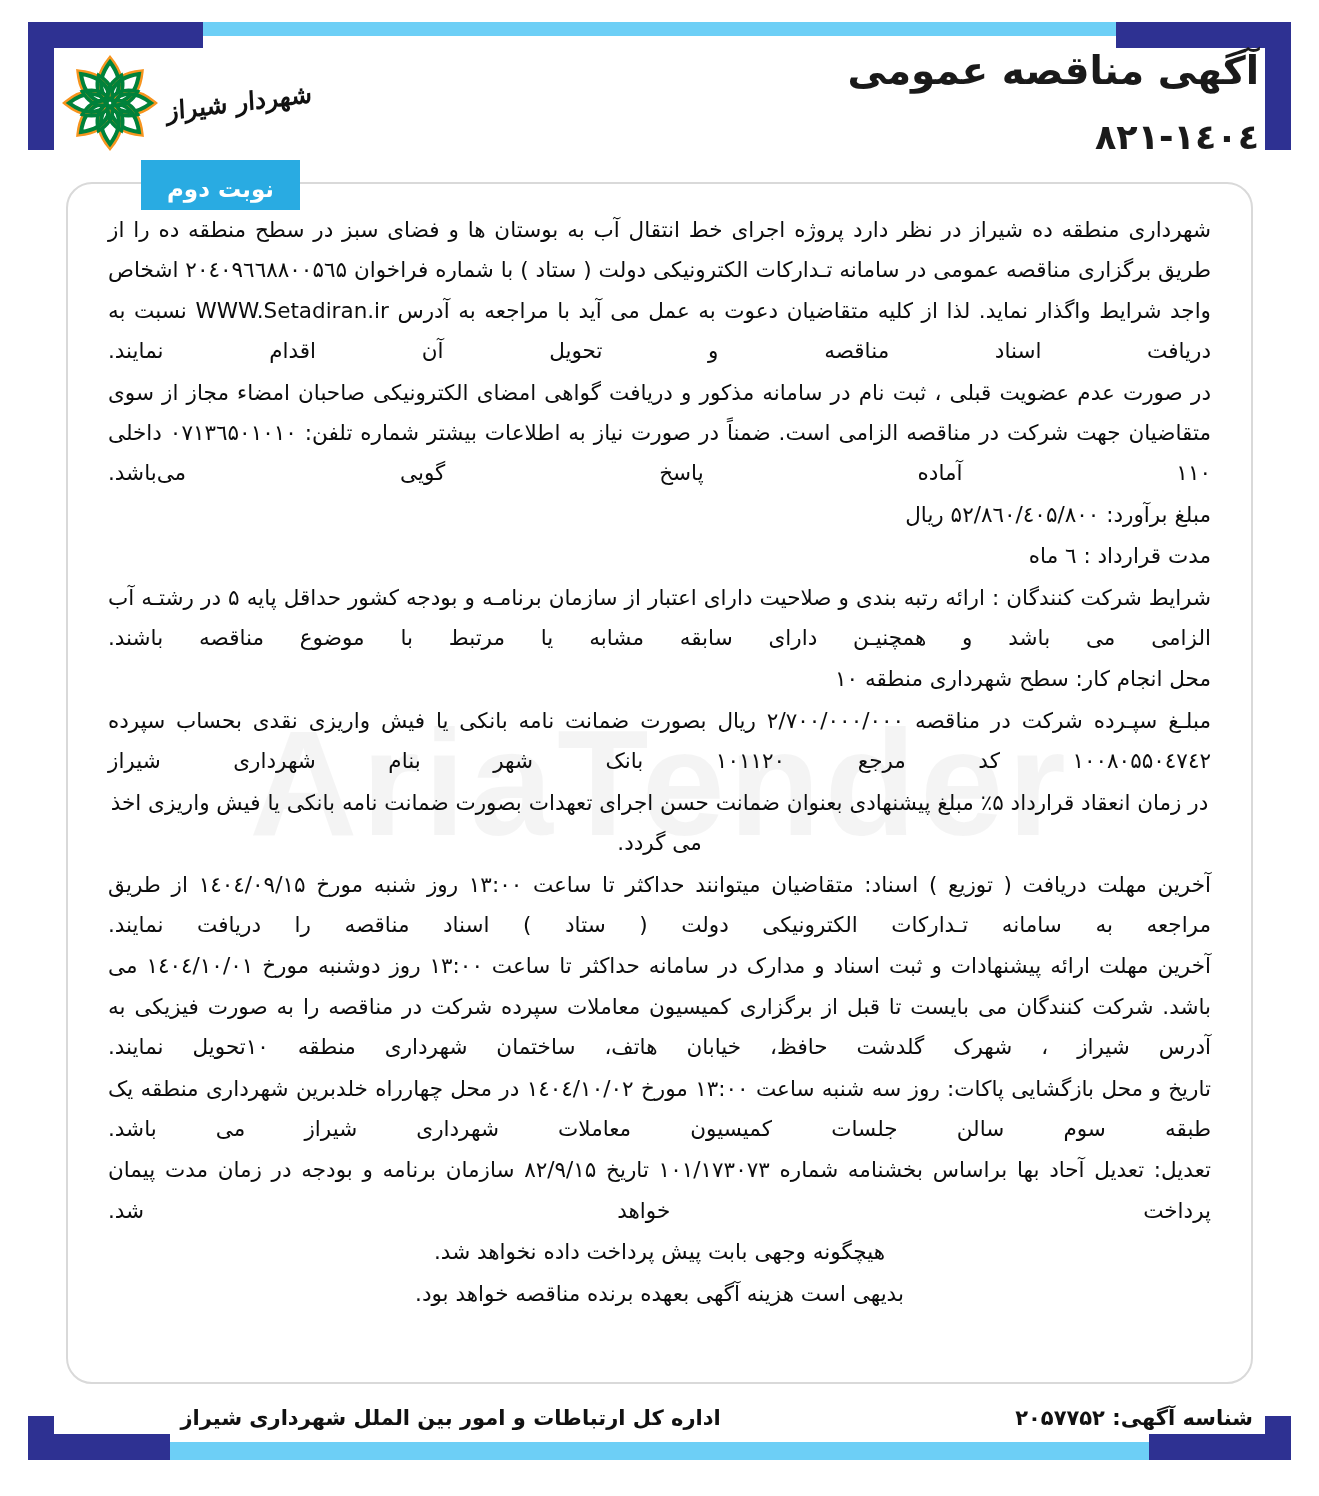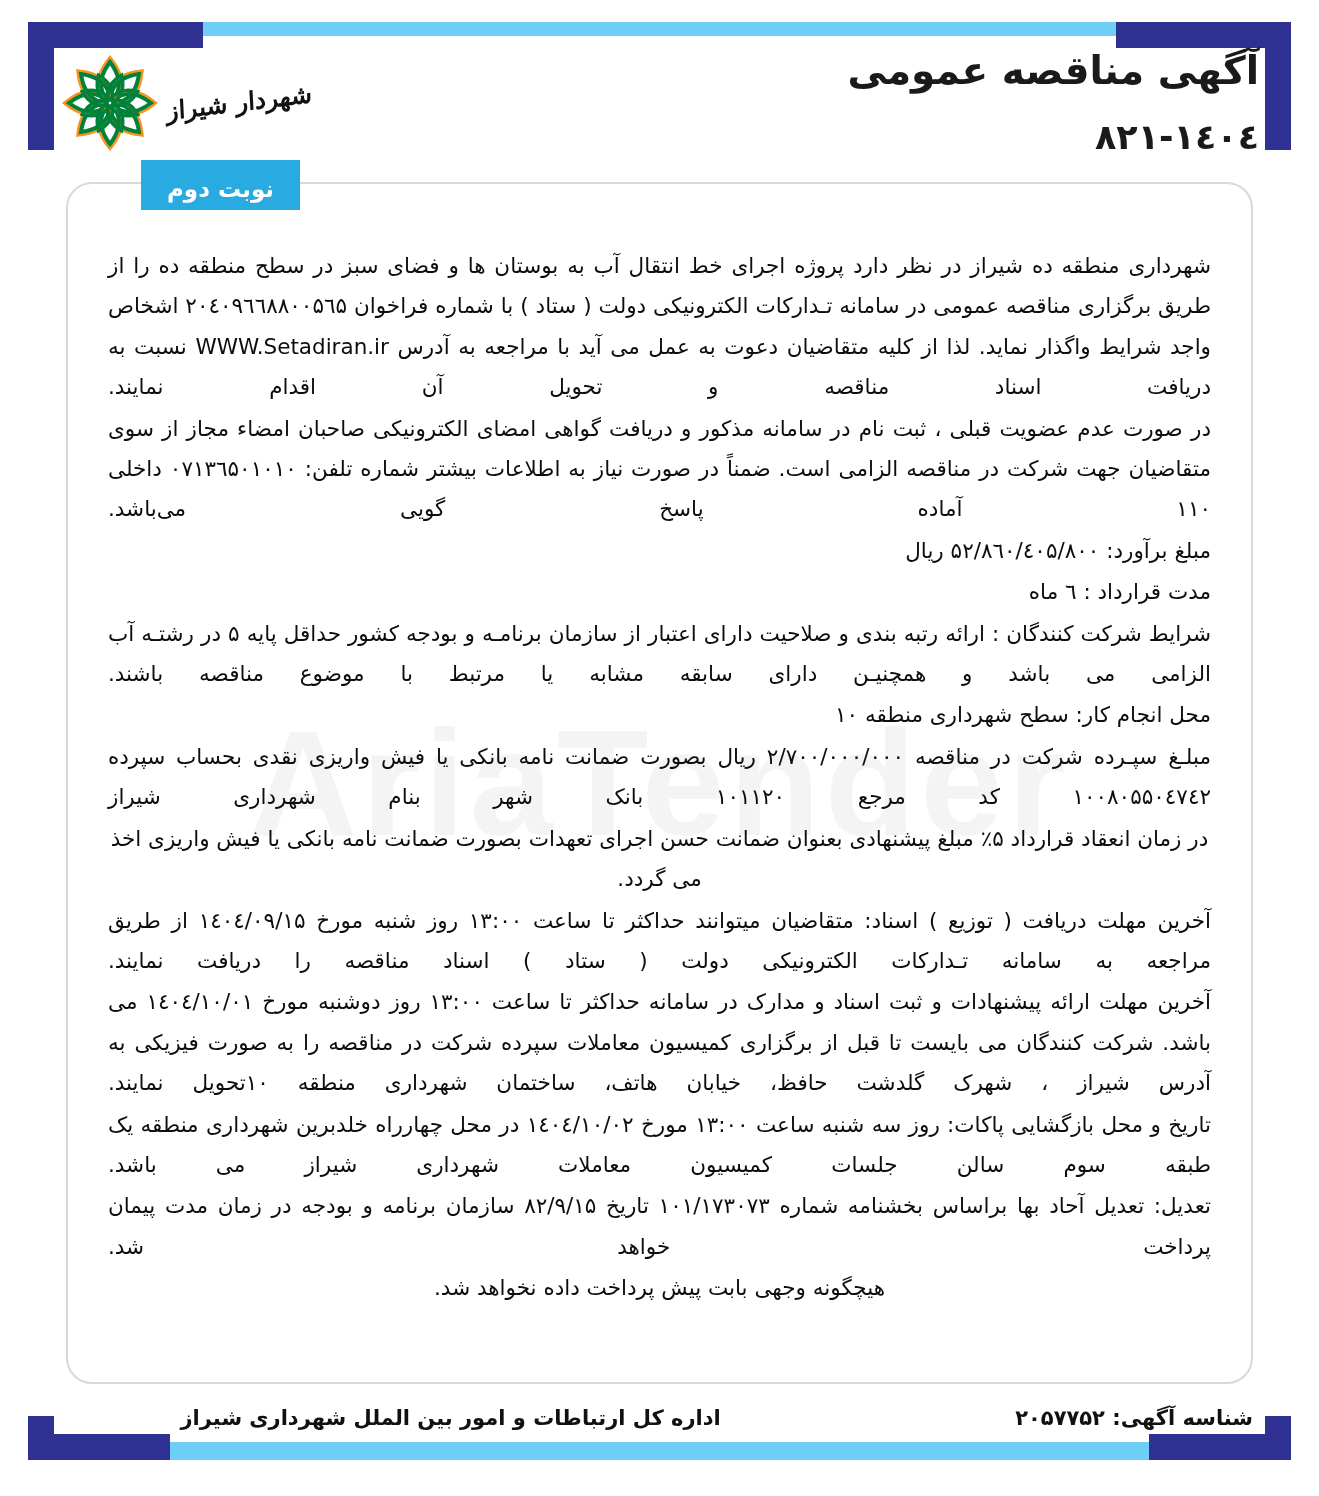--- a/index.html
+++ b/index.html
@@ -156,21 +156,20 @@
 
   .body-text {
     position: relative;
     z-index: 2;
     padding: 26px 40px 10px 40px;
     font-size: 21.5px;
     line-height: 1.88;
     color: #0d0d0d;
     text-align: justify;
     font-family: "DejaVu Sans", "Liberation Sans", sans-serif;
-    margin-top: 36px;
   }
   .body-text p { margin: 0 0 1px 0; }
   .p-just   { text-align: justify; text-align-last: justify; }
   .p-center { text-align: center; }
   .p-right  { text-align: right; }
 
   
   .footer {
     position: absolute;
     left: 66px; right: 66px;
@@ -268,20 +267,21 @@
     <p class="p-right">مدت قرارداد :  ٦  ماه</p>
     <p class="p-just">شرایط شرکت کنندگان : ارائه رتبه بندی و صلاحیت دارای اعتبار از سازمان برنامـه و بودجه کشور حداقل پایه ۵ در رشتـه آب  الزامی می باشد و همچنیـن دارای سابقه مشابه یا مرتبط با موضوع مناقصه باشند.</p>
     <p class="p-right">محل انجام کار: سطح شهرداری منطقه ۱۰</p>
     <p class="p-just">مبلـغ سپـرده شرکت در مناقصه ۲/۷۰۰/۰۰۰/۰۰۰ ریال بصورت ضمانت نامه بانکی یا فیش واریزی نقدی بحساب سپرده ۱۰۰۸۰۵۵۰٤۷٤۲  کد مرجع ۱۰۱۱۲۰ بانک  شهر بنام شهرداری شیراز</p>
     <p class="p-center">در زمان انعقاد قرارداد ۵٪  مبلغ پیشنهادی  بعنوان ضمانت حسن اجرای تعهدات بصورت ضمانت نامه بانکی یا فیش واریزی اخذ می گردد.</p>
     <p class="p-just">آخرین مهلت دریافت ( توزیع ) اسناد: متقاضیان میتوانند حداکثر تا ساعت ۱۳:۰۰ روز شنبه مورخ ۱٤۰٤/۰۹/۱۵ از طریق مراجعه به سامانه تـدارکات الکترونیکی دولت ( ستاد ) اسناد مناقصه را دریافت نمایند.</p>
     <p class="p-just">آخرین مهلت ارائه پیشنهادات و ثبت اسناد و مدارک در سامانه حداکثر تا ساعت ۱۳:۰۰ روز دوشنبه مورخ ۱٤۰٤/۱۰/۰۱ می باشد. شرکت کنندگان می بایست تا قبل از برگزاری کمیسیون معاملات سپرده شرکت در مناقصه را به صورت فیزیکی به آدرس شیراز ، شهرک گلدشت حافظ، خیابان هاتف، ساختمان شهرداری منطقه ۱۰تحویل نمایند.</p>
     <p class="p-just">تاریخ و محل بازگشایی پاکات: روز سه شنبه ساعت ۱۳:۰۰ مورخ ۱٤۰٤/۱۰/۰۲ در محل چهارراه خلدبرین شهرداری منطقه یک طبقه سوم سالن جلسات کمیسیون معاملات  شهرداری شیراز می باشد.</p>
     <p class="p-just">تعدیل: تعدیل آحاد بها براساس بخشنامه شماره ۱۰۱/۱۷۳۰۷۳ تاریخ ۸۲/۹/۱۵ سازمان برنامه و بودجه در زمان مدت پیمان پرداخت خواهد شد.</p>
     <p class="p-center">هیچگونه وجهی بابت پیش پرداخت داده نخواهد شد.</p>
+    <p class="p-center">بدیهی است هزینه آگهی بعهده برنده مناقصه خواهد بود.</p>
 
   </div>
 
 </div>
 
 <div class="footer">
   <div class="footer-dept">اداره کل ارتباطات و امور بین الملل شهرداری شیراز</div>
   <div class="footer-adid">شناسه آگهی: ۲۰۵۷۷۵۲</div>
 </div>
 

